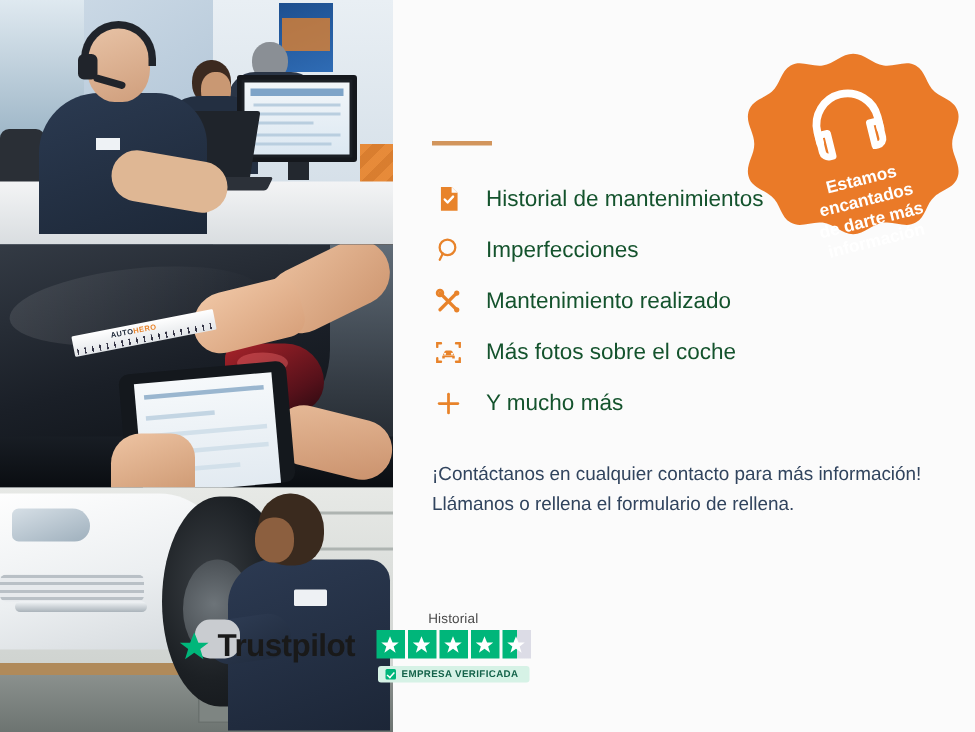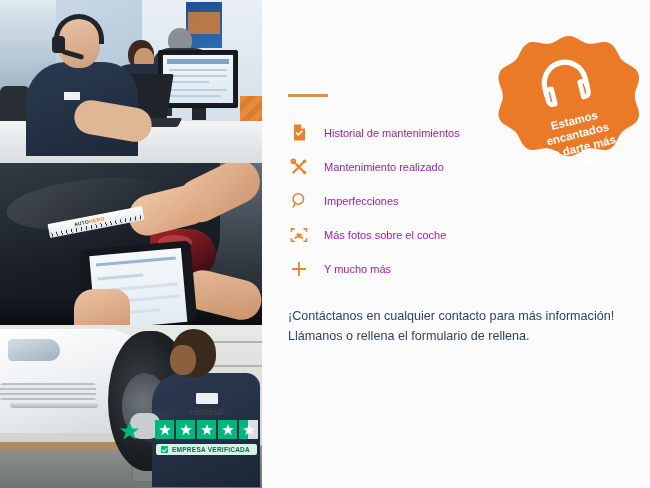--- a/index.html
+++ b/index.html
@@ -339,22 +339,22 @@
     align-items: center;
     gap: 14px;
     height: 34px;
   }
   .ficon {
     width: 22px; height: 22px;
     flex: 0 0 22px;
     display: flex; align-items: center; justify-content: center;
   }
   .flabel {
-    font-size: 11px;
-    color: #a21caf;
+    font-size: 15px;
+    color: #14532d;
     white-space: nowrap;
   }
 
   
   .contact {
     margin-top: 20px;
     font-size: 12.6px;
     line-height: 1.62;
     color: #31445e;
   }
@@ -549,41 +549,41 @@
             <path d="M5 2h9l5 5v15H5z" fill="#e8832a"></path>
             <path d="M14 2l5 5h-5z" fill="#fbfbfb"></path>
             <path d="M8.2 12.6l2.4 2.6 4.6-5" stroke="#ffffff" stroke-width="2" fill="none" stroke-linecap="round" stroke-linejoin="round"></path>
           </svg>
         </span>
         <span class="flabel">Historial de mantenimientos</span>
       </li>
 
       <li class="feature">
         <span class="ficon">
+          <svg viewBox="0 0 24 24" width="19" height="19">
+            <circle cx="10.5" cy="10" r="6.6" fill="none" stroke="#e8832a" stroke-width="1.9"></circle>
+            <path d="M6.6 15.2 L4 20.4" stroke="#e8832a" stroke-width="1.9" stroke-linecap="round"></path>
+          </svg>
+        </span>
+        <span class="flabel">Imperfecciones</span>
+      </li>
+
+      <li class="feature">
+        <span class="ficon">
           <svg viewBox="0 0 24 24" width="20" height="20">
             <g stroke="#e8832a" stroke-width="2.6" stroke-linecap="round" fill="none">
               <path d="M5.2 5.2 L18.6 18.6"></path>
               <path d="M18.6 5.2 L5.2 18.6"></path>
             </g>
             <circle cx="5.2" cy="5.2" r="2.3" fill="none" stroke="#e8832a" stroke-width="2.2"></circle>
             <circle cx="18.6" cy="18.6" r="2.1" fill="#e8832a"></circle>
             <circle cx="18.6" cy="5.2" r="2.1" fill="#e8832a"></circle>
           </svg>
         </span>
         <span class="flabel">Mantenimiento realizado</span>
-      </li>
-
-      <li class="feature">
-        <span class="ficon">
-          <svg viewBox="0 0 24 24" width="19" height="19">
-            <circle cx="10.5" cy="10" r="6.6" fill="none" stroke="#e8832a" stroke-width="1.9"></circle>
-            <path d="M6.6 15.2 L4 20.4" stroke="#e8832a" stroke-width="1.9" stroke-linecap="round"></path>
-          </svg>
-        </span>
-        <span class="flabel">Imperfecciones</span>
       </li>
 
       <li class="feature">
         <span class="ficon">
           <svg viewBox="0 0 24 24" width="20" height="20">
             <g stroke="#e8832a" stroke-width="1.9" fill="none" stroke-linecap="round">
               <path d="M3 7.5V4.6h3"></path>
                 <path d="M21 7.5V4.6h-3"></path>
               <path d="M3 16.5v2.9h3"></path>
                 <path d="M21 16.5v2.9h-3"></path>
@@ -614,20 +614,21 @@
       <span>¡Contáctanos en cualquier contacto para más información!</span><br>
       <span>Llámanos o rellena el formulario de rellena.</span>
     </p>
   </div>
 
   <div class="trust">
     <div class="tp-logo">
       <svg width="23" height="23" viewBox="0 0 24 24">
         <path d="M12 1.6l2.9 7.2H22l-5.8 4.4 2.2 7.2L12 15.9l-6.4 4.5 2.2-7.2L2 8.8h7.1z" fill="#00b67a"></path>
       </svg>
+      <span class="tp-name">Trustpilot</span>
     </div>
 
     <div class="tp-right">
       <span class="tp-excelente">Historial</span>
       <div class="tp-stars">
         <span class="tp-star">
           <svg width="14" height="14" viewBox="0 0 24 24">
               <path d="M12 2l2.9 7.2H22l-5.8 4.4 2.2 7.2L12 16.3l-6.4 4.5 2.2-7.2L2 9.2h7.1z" fill="#fff"></path>
             </svg>
         </span>

